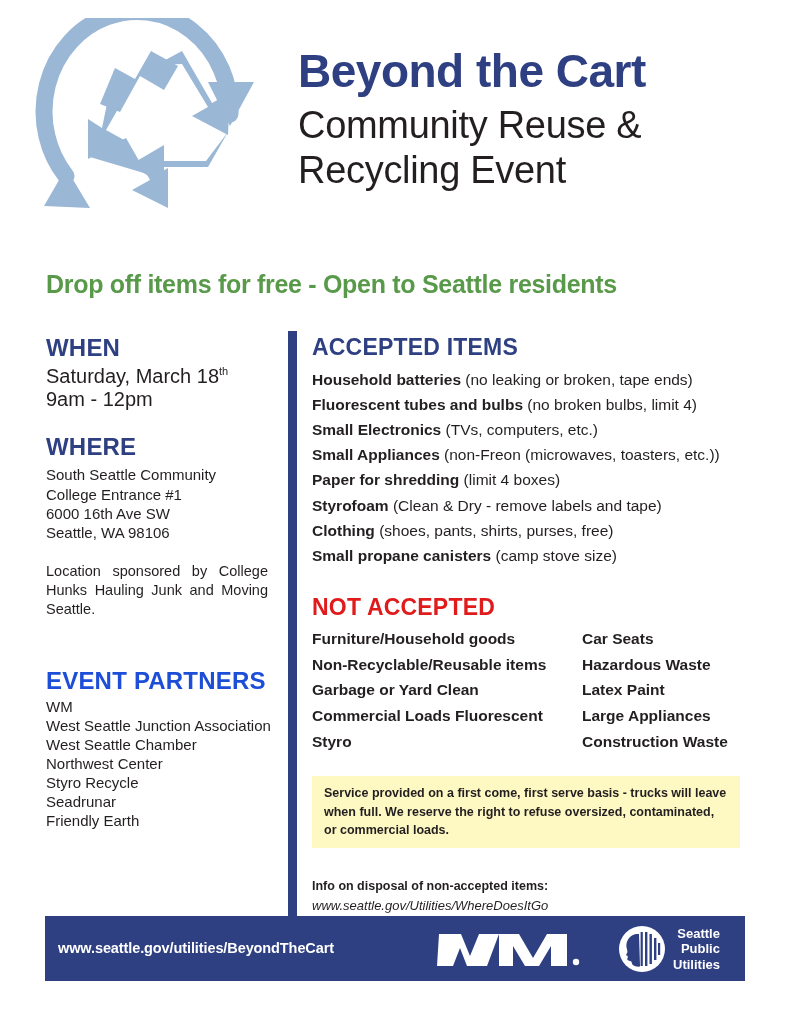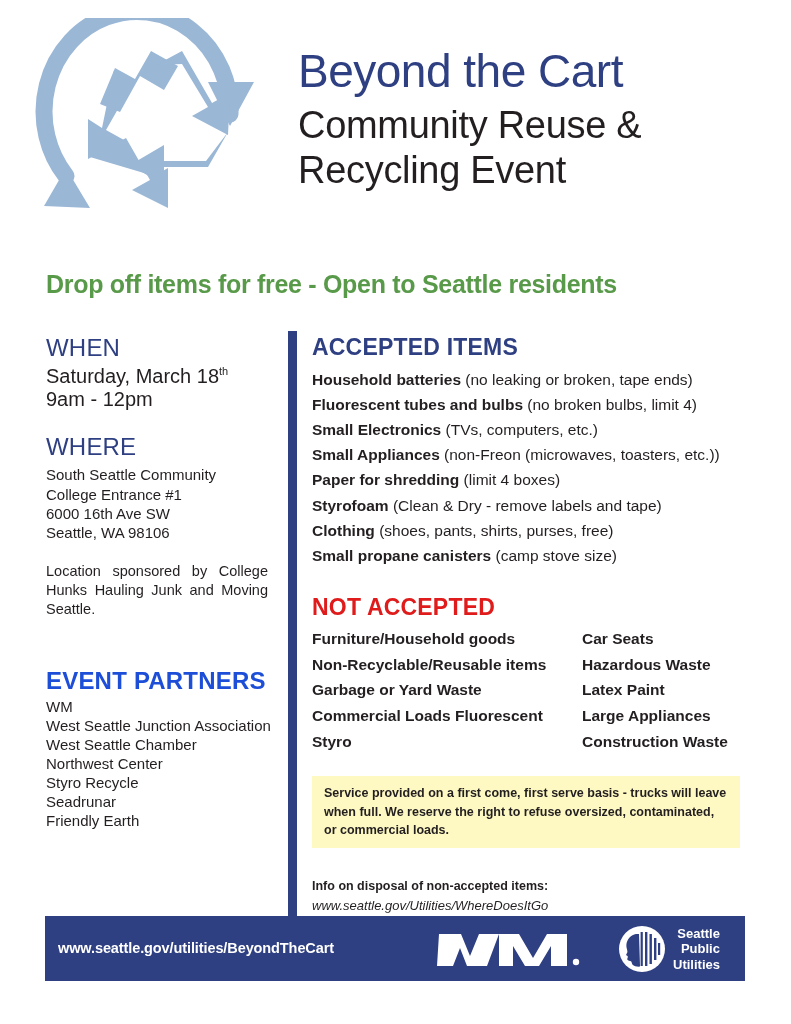--- a/index.html
+++ b/index.html
@@ -30,21 +30,21 @@
   }
   .logo-wrap svg { display: block; width: 272px; height: 240px; }
 
   .title-block {
     position: absolute;
     left: 298px; top: 48px;
     width: 470px;
   }
   .title-main {
     font-size: 46px;
-    font-weight: normal;
+    font-weight: bold;
     color: #2e3f82;
     line-height: 1.02;
     letter-spacing: -0.5px;
     white-space: nowrap;
   }
   .title-sub {
     font-size: 38px;
     font-weight: normal;
     color: #231f20;
     line-height: 1.18;
@@ -72,21 +72,21 @@
   }
 
   
   .left-col {
     position: absolute;
     left: 46px; top: 334px;
     width: 230px;
   }
   .sec-head {
     font-size: 24px;
-    font-weight: normal;
+    font-weight: bold;
     color: #2e3f82;
     letter-spacing: 0.2px;
     margin: 0 0 3px 0;
   }
   .when-lines {
     font-size: 20px;
     line-height: 1.16;
     color: #231f20;
     margin-bottom: 22px;
   }
@@ -313,21 +313,21 @@
     <div class="item-line"><b>Styrofoam</b><span> (Clean &amp; Dry - remove labels and tape)</span></div>
     <div class="item-line"><b>Clothing</b><span> (shoes, pants, shirts, purses, free)</span></div>
     <div class="item-line"><b>Small propane canisters</b><span> (camp stove size)</span></div>
   </div>
 
   <div class="notacc-head">NOT ACCEPTED</div>
   <div class="notacc-grid">
     <div class="notacc-col a">
       <div class="notacc-line">Furniture/Household goods</div>
       <div class="notacc-line">Non-Recyclable/Reusable items</div>
-      <div class="notacc-line">Garbage or Yard Waste</div>
+      <div class="notacc-line">Garbage or Yard Clean</div>
       <div class="notacc-line">Commercial Loads Fluorescent</div>
       <div class="notacc-line">Styro</div>
     </div>
     <div class="notacc-col b">
       <div class="notacc-line">Car Seats</div>
       <div class="notacc-line">Hazardous Waste</div>
       <div class="notacc-line">Latex Paint</div>
       <div class="notacc-line">Large Appliances</div>
       <div class="notacc-line">Construction Waste</div>
     </div>

